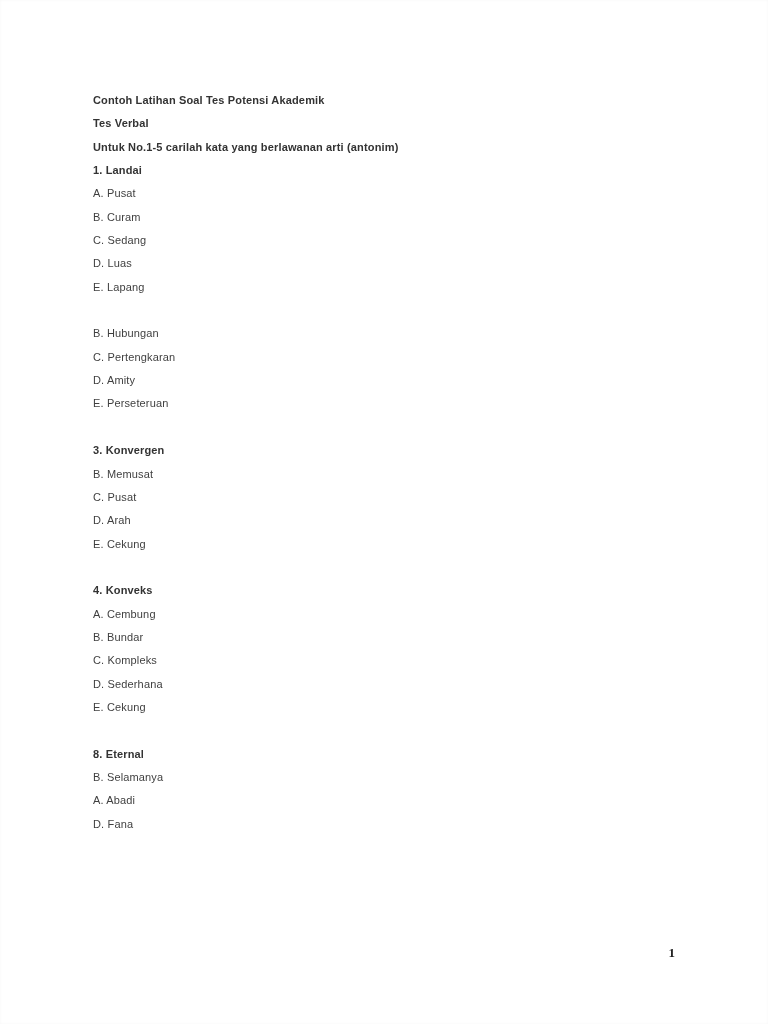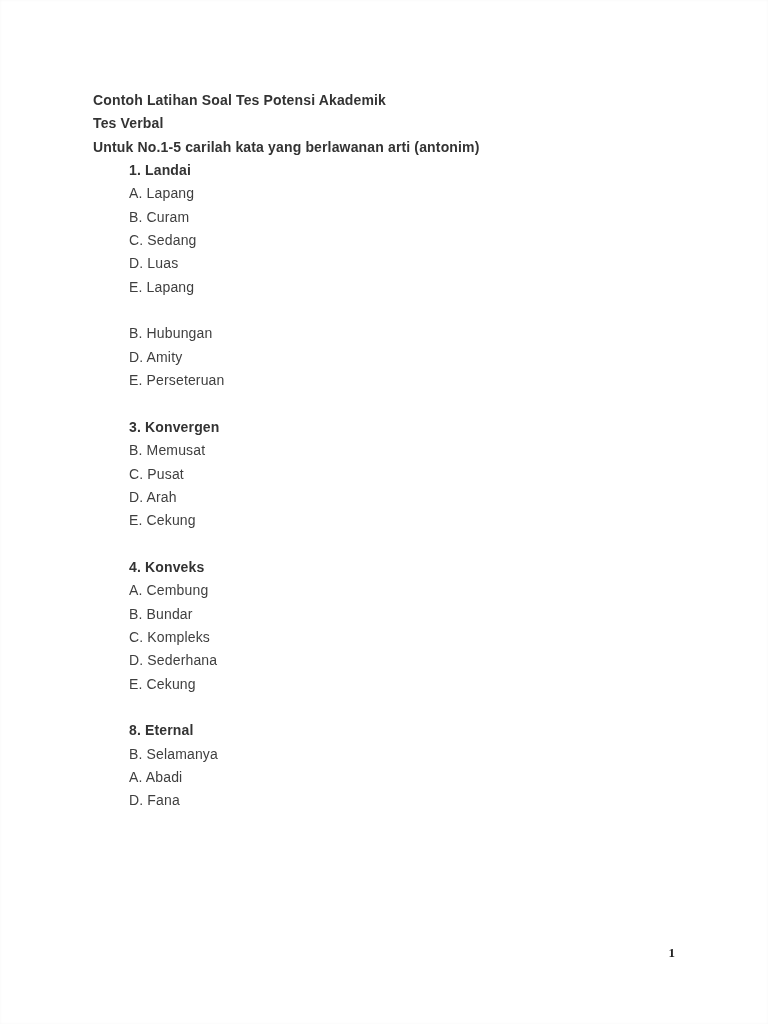--- a/index.html
+++ b/index.html
@@ -21,33 +21,32 @@
     box-shadow: inset 0 0 3px rgba(0,0,0,0.04);
   }
   .content {
     position: absolute;
     left: 93px;
     top: 89px;
     right: 60px;
   }
   .line {
     margin: 0;
-    font-size: 14px;
+    font-size: 11px;
     line-height: 23.35px;
     color: #3f3f3f;
     letter-spacing: 0.15px;
     white-space: nowrap;
   }
   .bold {
     font-weight: 700;
     color: #333333;
   }
   .question {
     margin-top: 23.35px;
-    margin-left: 36px;
   }
   .questions .question:first-child {
     margin-top: 0;
   }
   .page-number {
     position: absolute;
     top: 945px;
     right: 93px;
     font-family: "Liberation Serif", "DejaVu Serif", serif;
     font-weight: 700;
@@ -62,29 +61,30 @@
   <div class="content">
 
     <p class="line bold">Contoh Latihan Soal Tes Potensi Akademik</p>
     <p class="line bold">Tes Verbal</p>
     <p class="line bold">Untuk No.1-5 carilah kata yang berlawanan arti (antonim)</p>
 
     <div class="questions">
 
       <div class="question">
         <p class="line bold">1. Landai</p>
-        <p class="line">A. Lapang</p>
+        <p class="line">A. Pusat</p>
         <p class="line">B. Curam</p>
         <p class="line">C. Sedang</p>
         <p class="line">D. Luas</p>
         <p class="line">E. Lapang</p>
       </div>
 
       <div class="question">
         <p class="line">B. Hubungan</p>
+        <p class="line">C. Pertengkaran</p>
         <p class="line">D. Amity</p>
         <p class="line">E. Perseteruan</p>
       </div>
 
       <div class="question">
         <p class="line bold">3. Konvergen</p>
         <p class="line">B. Memusat</p>
         <p class="line">C. Pusat</p>
         <p class="line">D. Arah</p>
         <p class="line">E. Cekung</p>

